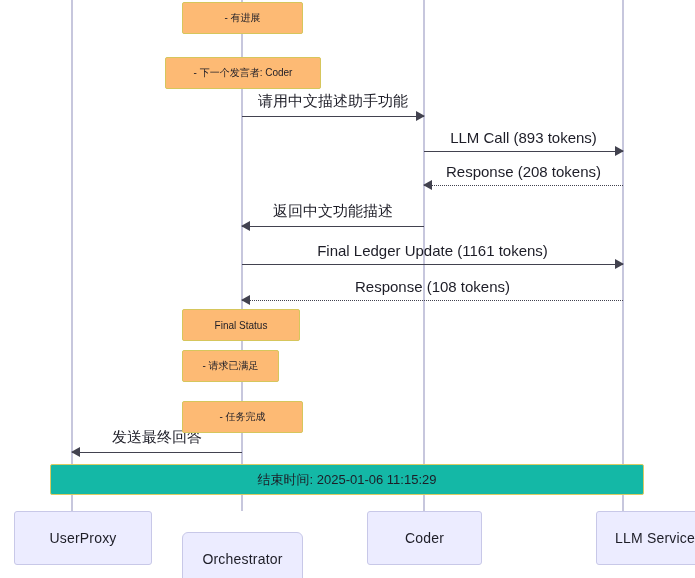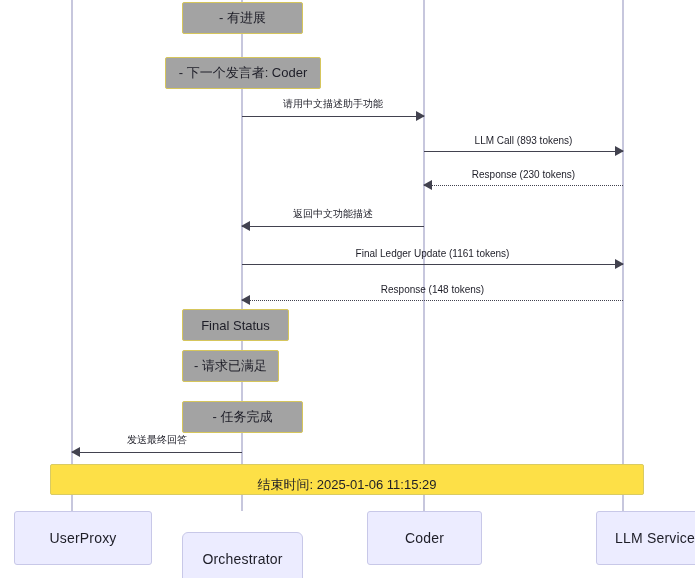--- a/index.html
+++ b/index.html
@@ -39,35 +39,34 @@
     justify-content: center;
     color: #1d1d27;
     font-size: 14px;
     letter-spacing: .2px;
   }
 
   
   .note {
     position: absolute;
     box-sizing: border-box;
-    background: #a3a3a3;
+    background: #fdba74;
     border: 1px solid #d6c65c;
     border-radius: 2px;
     display: flex;
     align-items: center;
     justify-content: center;
     color: #1d1d27;
-    font-size: 13px;
+    font-size: 10px;
     white-space: nowrap;
   }
   .note.banner {
-    background: #fde047;
+    background: #14b8a6;
     border-color: #d9cb63;
     font-size: 13px;
-    align-items: flex-end;
   }
 
   
   .msg {
     position: absolute;
     height: 0;
   }
   .msg .line {
     position: absolute;
     left: 0;
@@ -95,21 +94,21 @@
     left: -1px;
     border-right: 9px solid #42424f;
   }
   .msg .label {
     position: absolute;
     left: 0;
     right: 0;
     bottom: 5px;
     text-align: center;
     color: #1d1d27;
-    font-size: 10px;
+    font-size: 15px;
     white-space: nowrap;
   }
 </style>
 </head>
 <body>
 
 <div id="diagram-root" style="width: 695px; height: 578px;">
 
   <div id="lifelines">
       <div class="lifeline" style="left: 71px; height: 511px;"></div>
@@ -125,52 +124,52 @@
         <div class="label">请用中文描述助手功能</div>
       </div>
       <div class="msg to-right" style="left: 424px; width: 199px; top: 151px;">
         <div class="line"></div>
         <div class="head"></div>
         <div class="label">LLM Call (893 tokens)</div>
       </div>
       <div class="msg dotted to-left" style="left: 424px; width: 199px; top: 185px;">
         <div class="line"></div>
         <div class="head"></div>
-        <div class="label">Response (230 tokens)</div>
+        <div class="label">Response (208 tokens)</div>
       </div>
       <div class="msg to-left" style="left: 242px; width: 182px; top: 226px;">
         <div class="line"></div>
         <div class="head"></div>
         <div class="label">返回中文功能描述</div>
       </div>
       <div class="msg to-right" style="left: 242px; width: 381px; top: 264px;">
         <div class="line"></div>
         <div class="head"></div>
         <div class="label">Final Ledger Update (1161 tokens)</div>
       </div>
       <div class="msg dotted to-left" style="left: 242px; width: 381px; top: 300px;">
         <div class="line"></div>
         <div class="head"></div>
-        <div class="label">Response (148 tokens)</div>
+        <div class="label">Response (108 tokens)</div>
       </div>
       <div class="msg to-left" style="left: 72px; width: 170px; top: 452px;">
         <div class="line"></div>
         <div class="head"></div>
         <div class="label">发送最终回答</div>
       </div>
     </div>
 
   <div id="notes">
       <div class="note" style="left: 182px; top: 2px; width: 121px; height: 32px;">
         <span>- 有进展</span>
       </div>
       <div class="note" style="left: 165px; top: 41px; width: 156px; height: 32px; margin-top: 16px;">
         <span>- 下一个发言者: Coder</span>
       </div>
-      <div class="note" style="left: 182px; top: 309px; width: 107px; height: 32px; justify-content: center;">
+      <div class="note" style="left: 182px; top: 309px; width: 118px; height: 32px; justify-content: center;">
         <span>Final Status</span>
       </div>
       <div class="note" style="left: 182px; top: 350px; width: 97px; height: 32px;">
         <span>- 请求已满足</span>
       </div>
       <div class="note" style="left: 182px; top: 388px; width: 121px; height: 32px; margin-top: 13px;">
         <span>- 任务完成</span>
       </div>
     </div>
 

